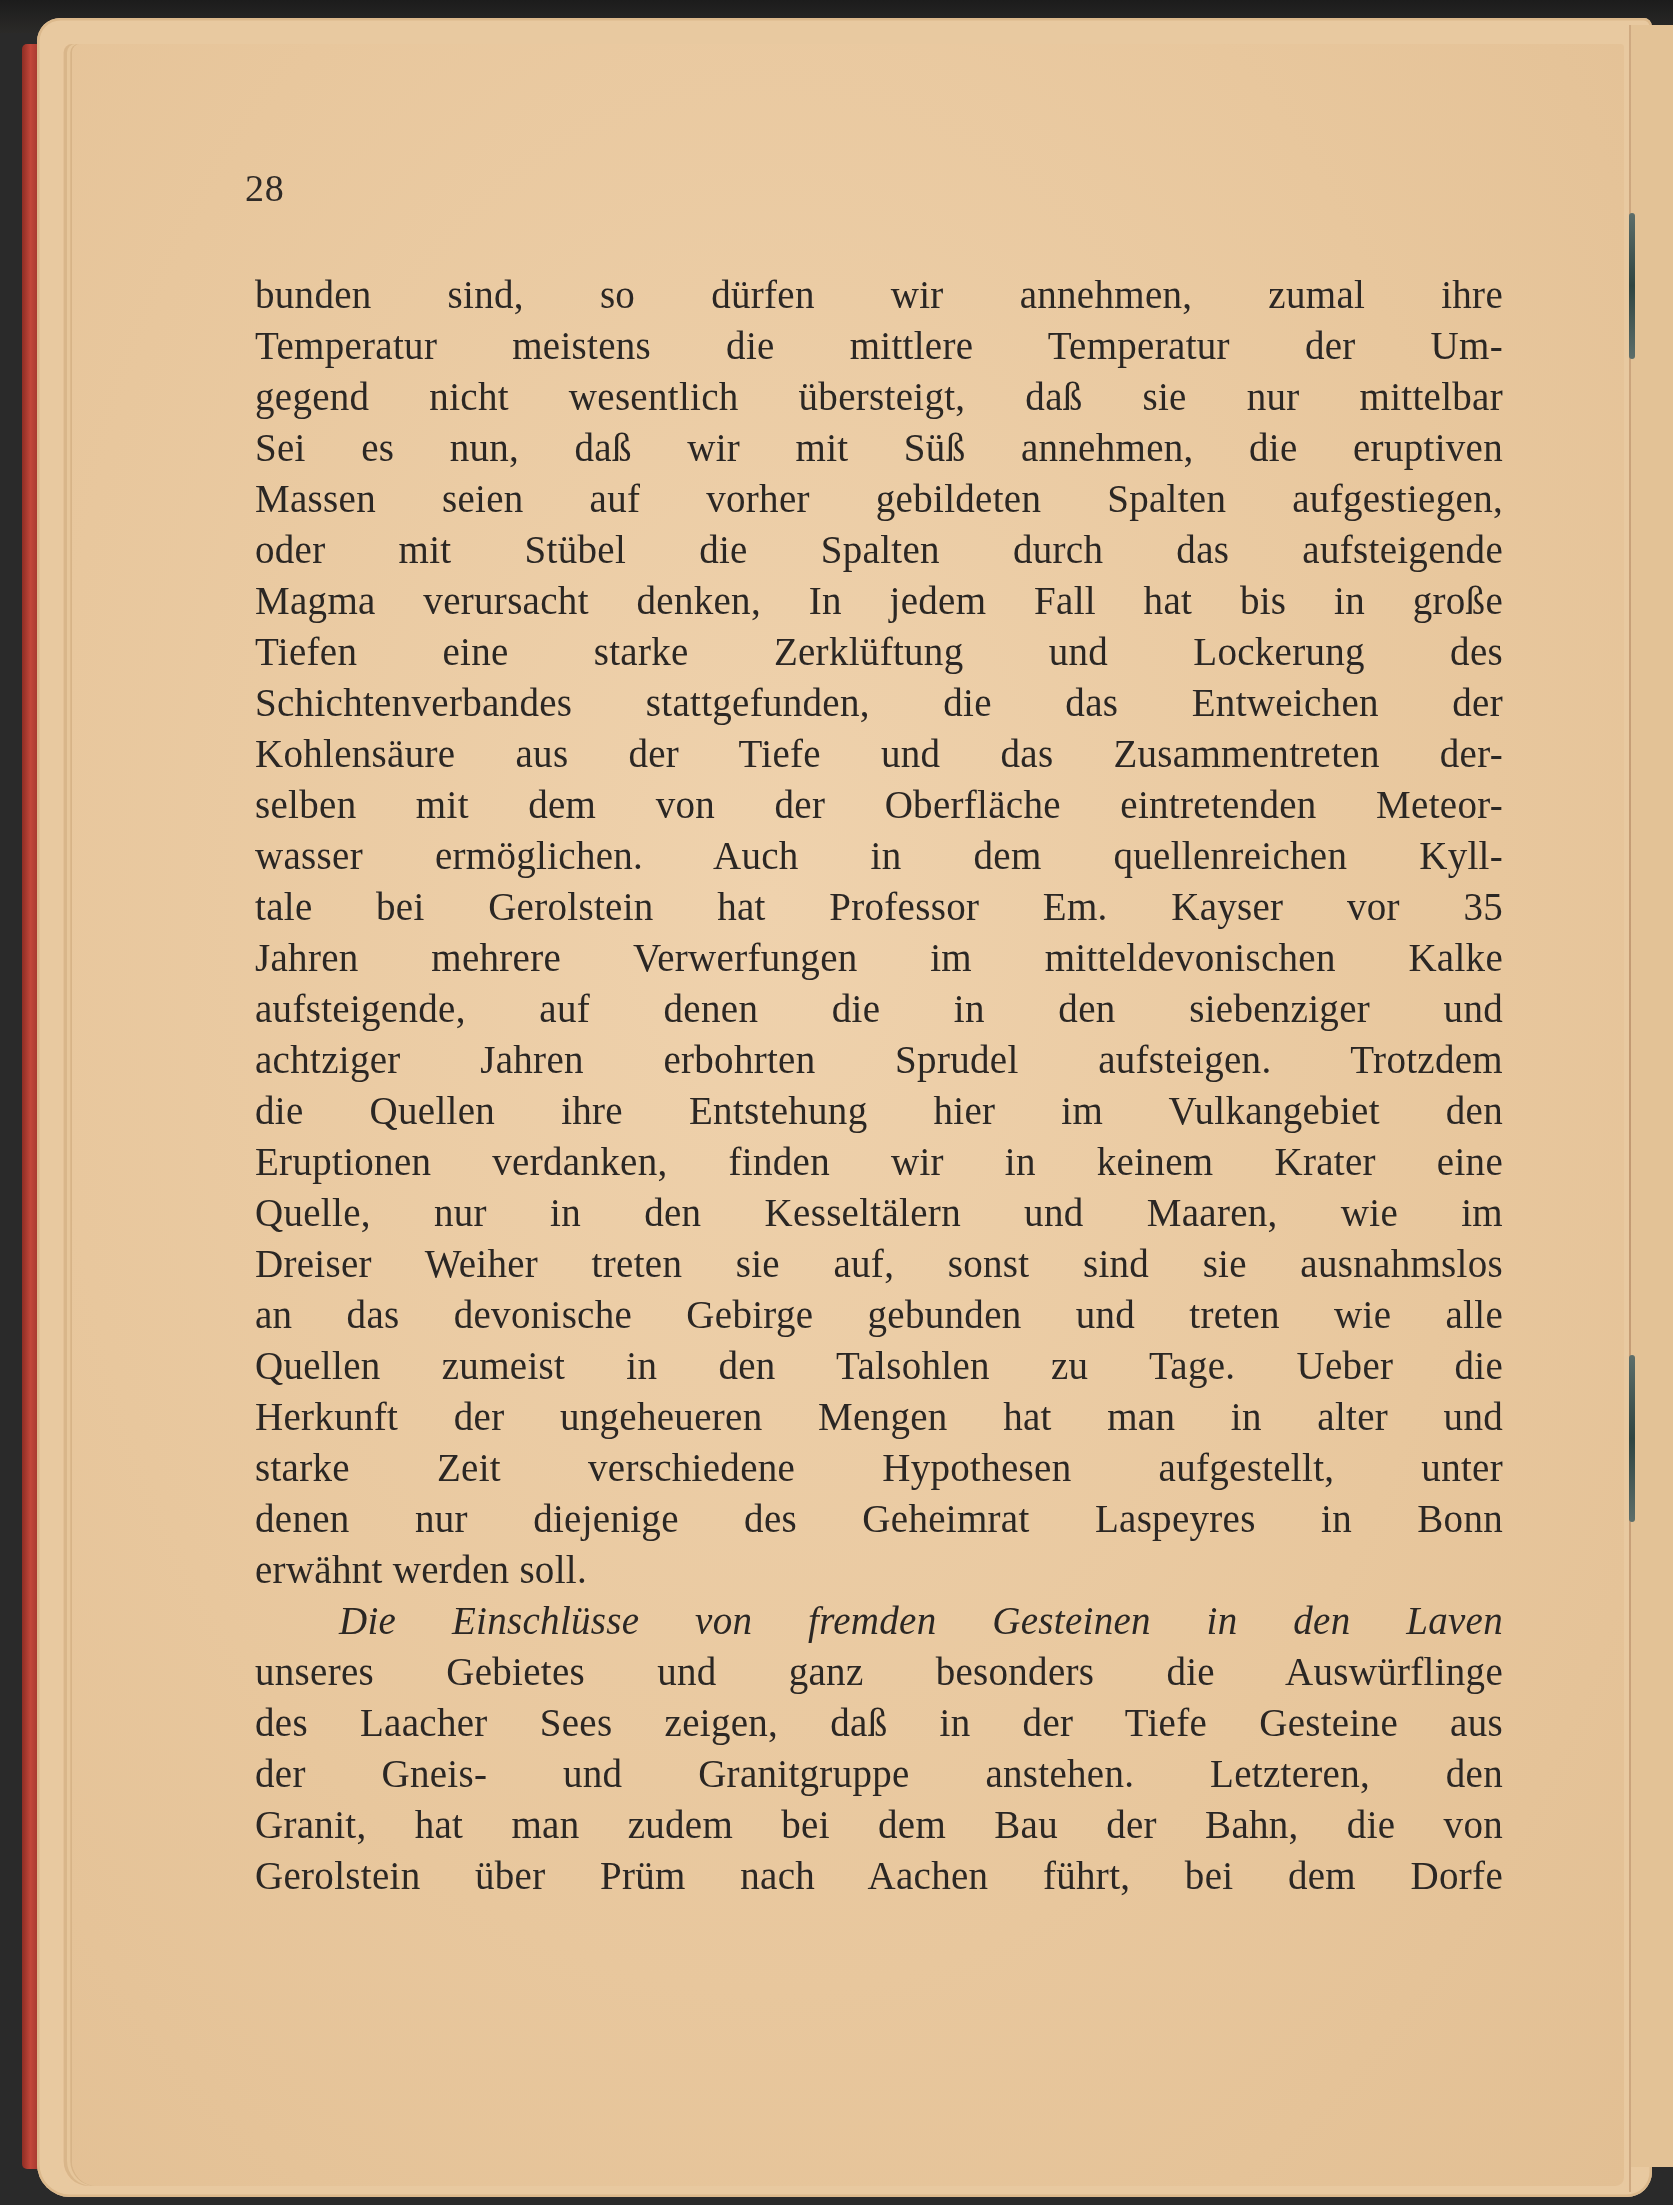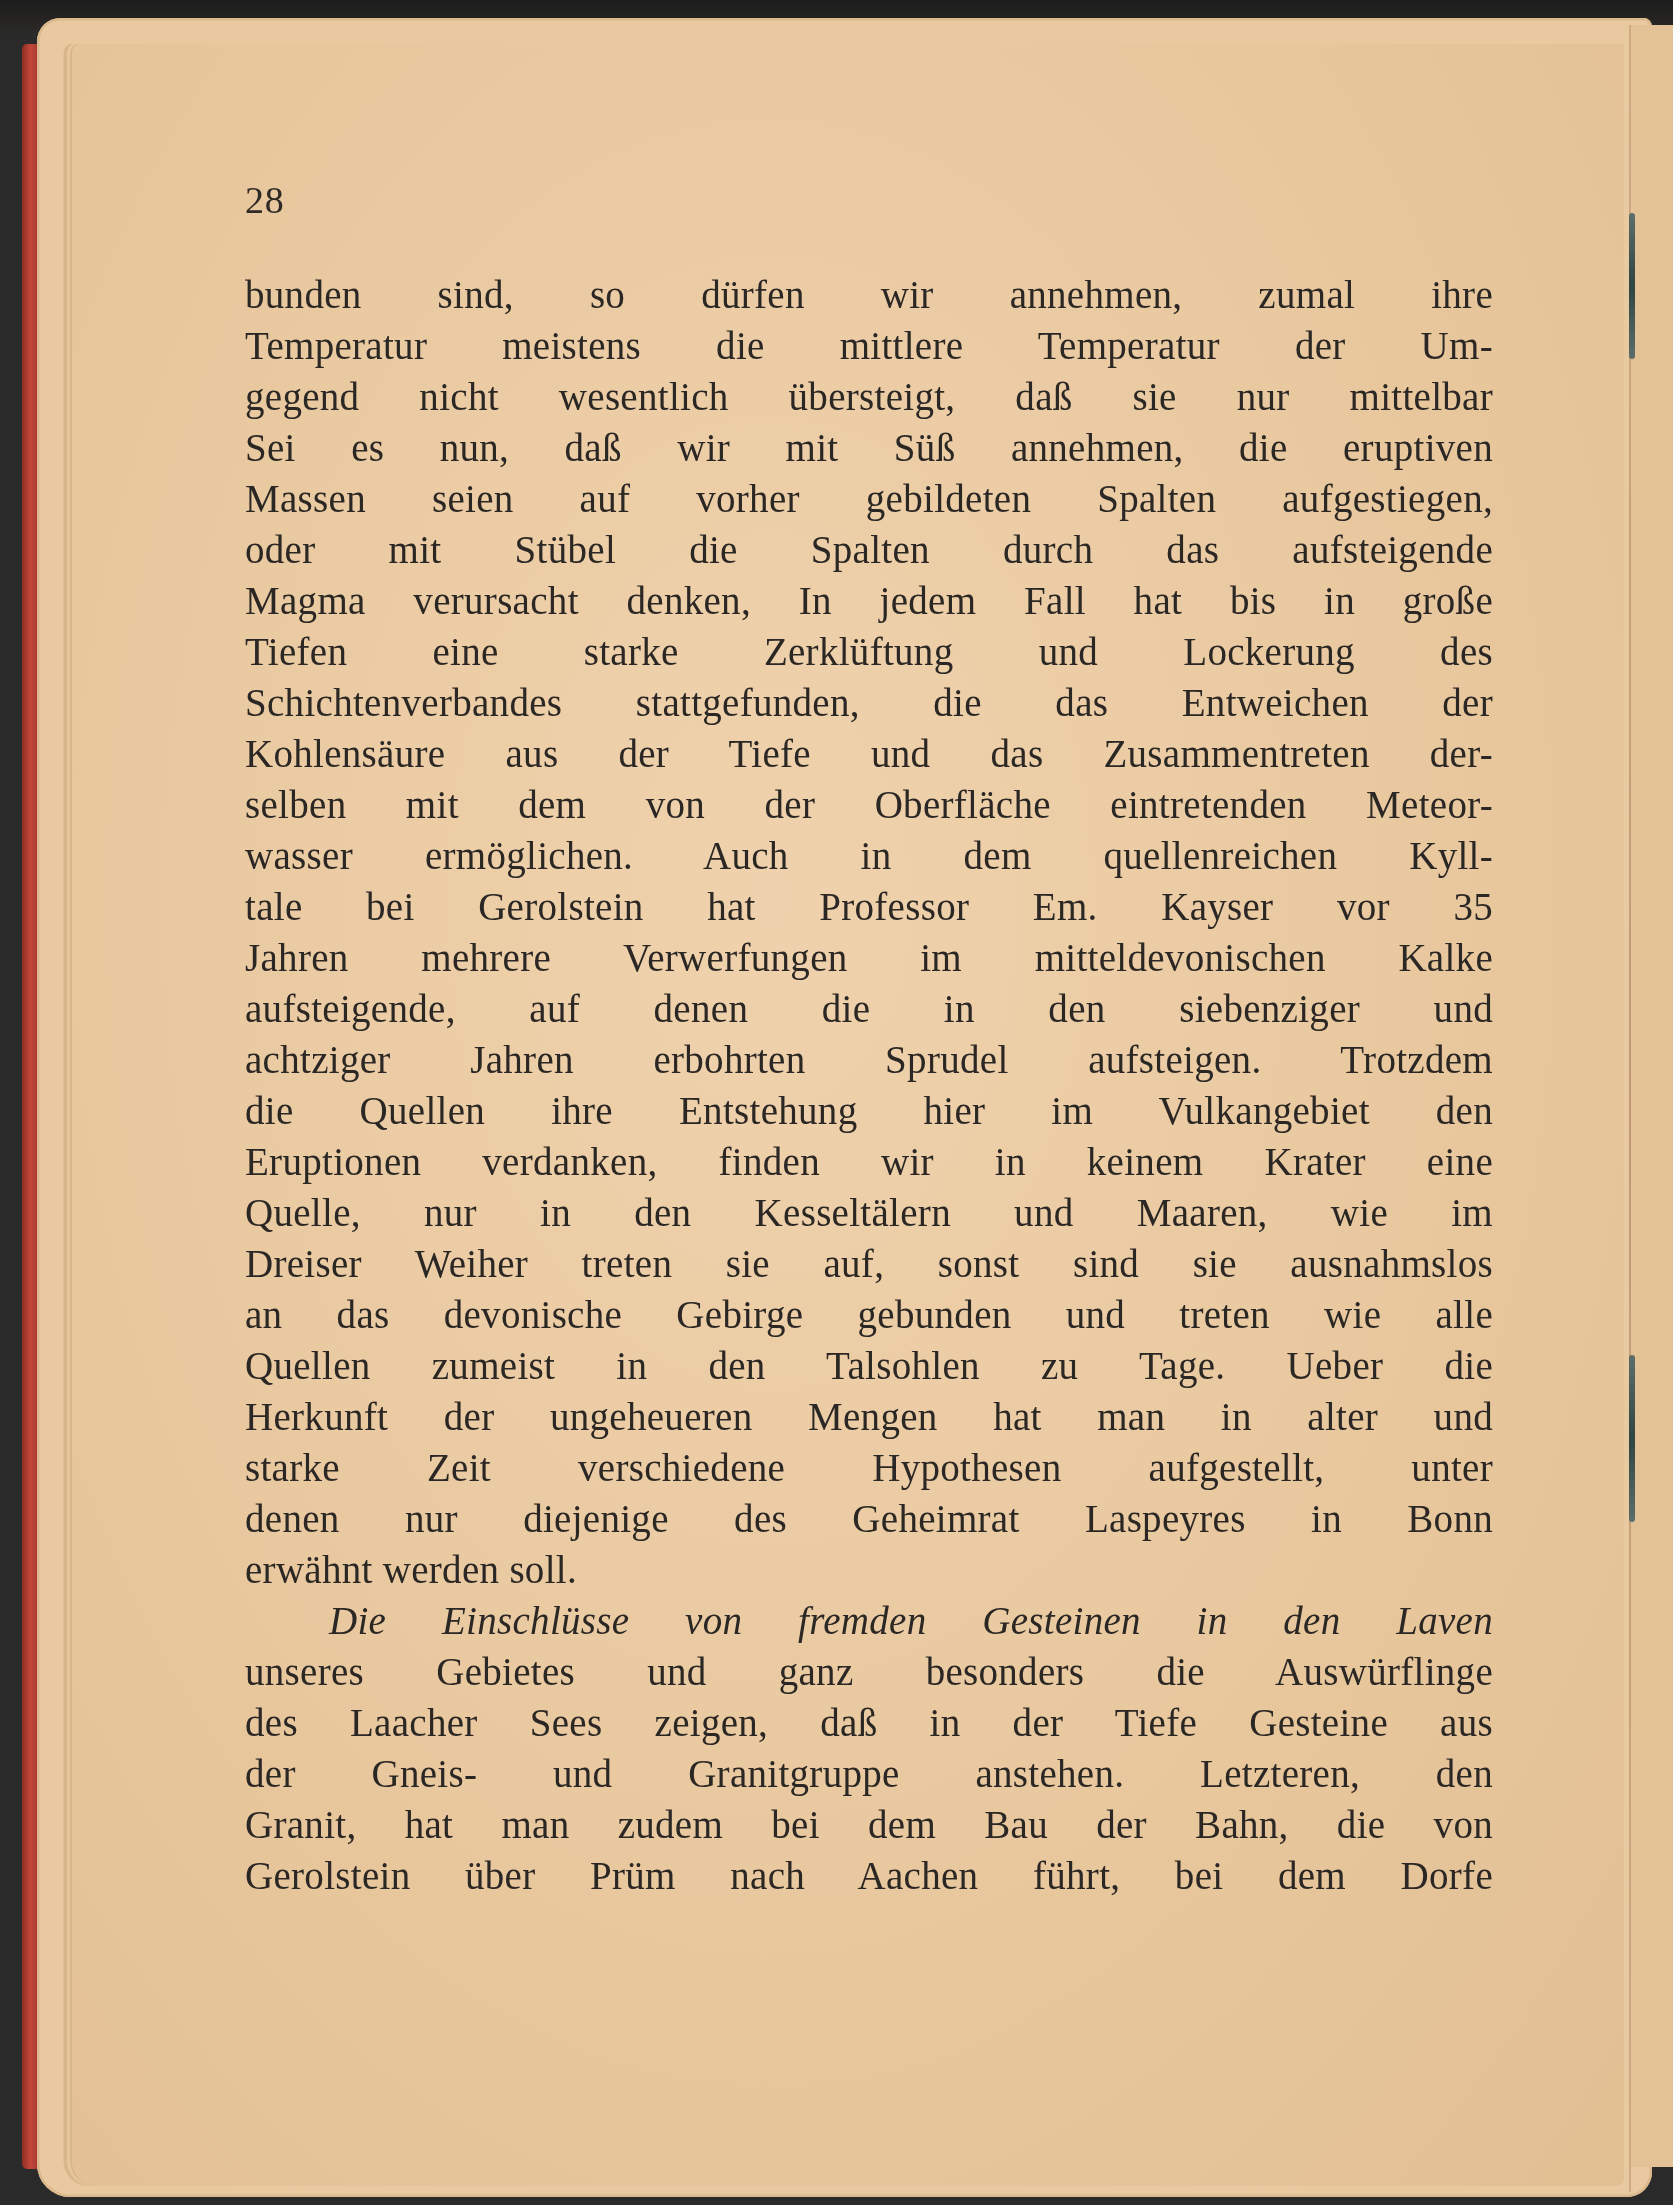--- a/index.html
+++ b/index.html
@@ -38,26 +38,26 @@
     position: absolute; left: 1631px; top: 25px; width: 42px; height: 2142px;
     background: #e3c296;
   }
   .gutter-mark {
     position: absolute; width: 5.9px; border-radius: 3.3px;
     background: linear-gradient(#5d6e6a, #2f4541 50%, #5d6e6a);
   }
   .gm1 { left: 1629px; top: 213px; height: 146px; }
   .gm2 { left: 1629px; top: 1355px; height: 167px; }
   .page-number {
-    position: absolute; left: 245px; top: 178px;
+    position: absolute; left: 245px; top: 166px;
     font-size: 38px; color: #2f2a26; letter-spacing: 0.8px;
     font-family: "Liberation Serif", serif;
   }
   .text-block {
-    position: absolute; left: 245px; top: 269px; width: 1248px;
+    position: absolute; left: 255px; top: 269px; width: 1248px;
     color: #2b2724;
   }
   .line {
     height: 51px; line-height: 51px;
     font-family: "Liberation Serif", serif;
     font-size: 39px;
     text-align: justify; text-align-last: justify;
     white-space: nowrap; overflow: visible;
     transform-origin: left center;
     letter-spacing: 0.3px;

